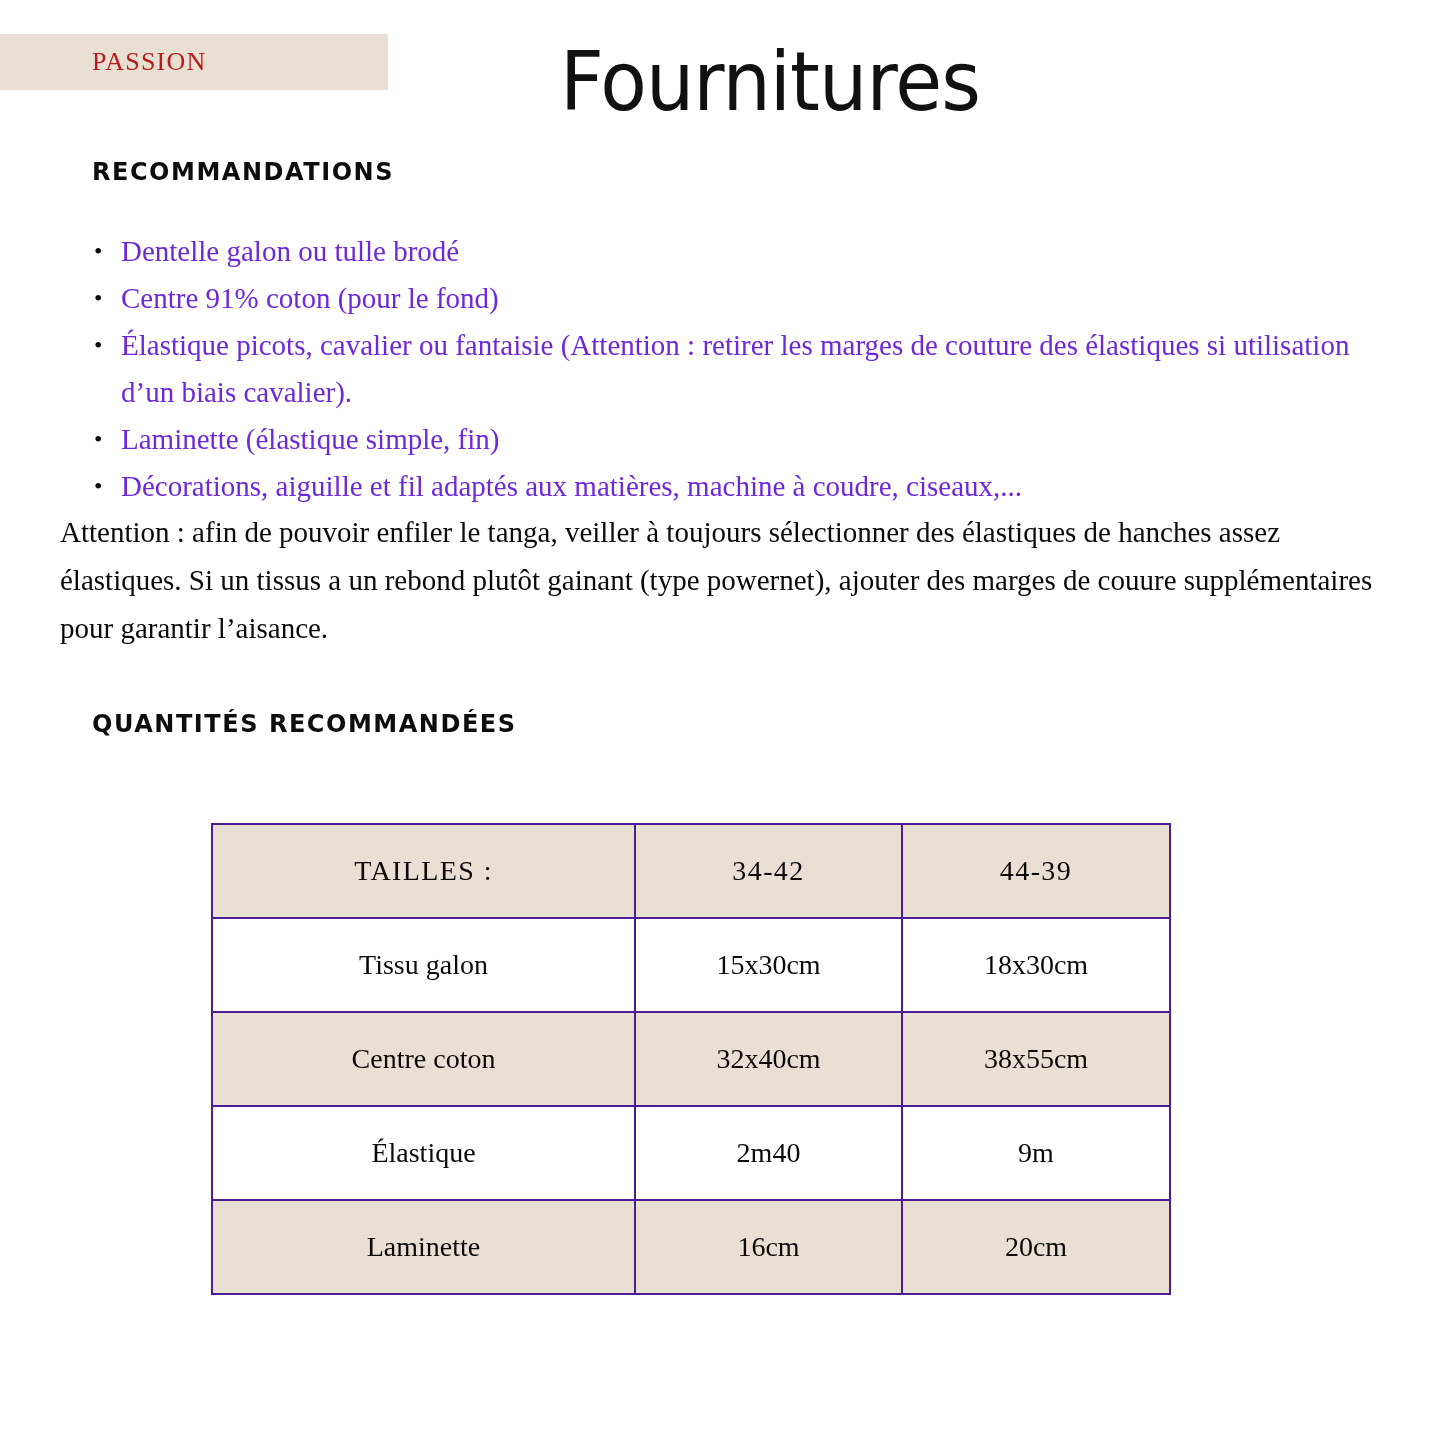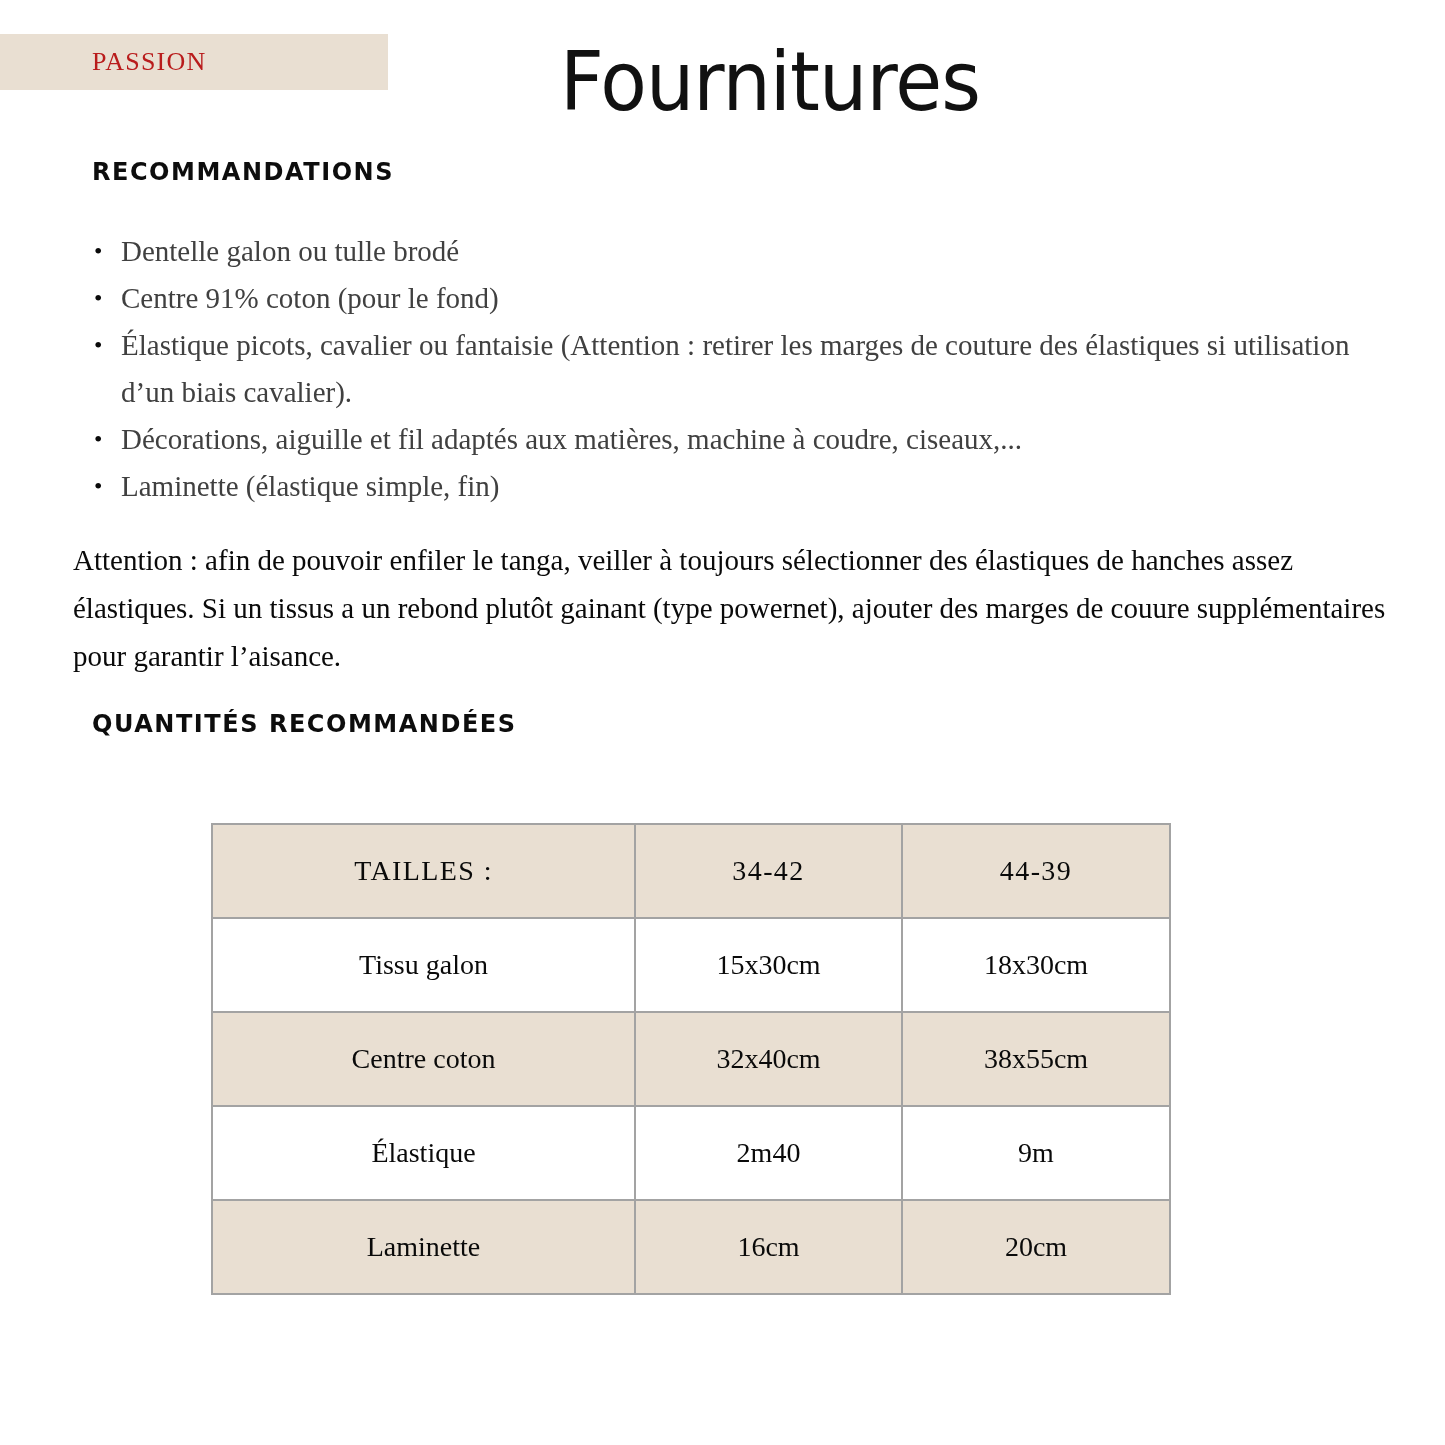--- a/index.html
+++ b/index.html
@@ -81,63 +81,62 @@
     top: 228px;
     width: 1290px;
     list-style: none;
   }
   .bullet-list li {
     position: relative;
     padding-left: 29px;
     font-family: "Liberation Serif", "DejaVu Serif", serif;
     font-size: 29px;
     line-height: 47px;
-    color: #404040;
+    color: #6d28d9;
     margin-bottom: 0px;
   }
   .bullet-list li::before {
     content: "\2022";
     position: absolute;
     left: 2px;
     top: 0;
     font-size: 24px;
     line-height: 47px;
     color: #0a0a0a;
   }
 
   
   .note-paragraph {
     position: absolute;
-    left: 73px;
+    left: 60px;
     top: 508px;
     width: 1320px;
     font-family: "Liberation Serif", "DejaVu Serif", serif;
     font-size: 29px;
     line-height: 48px;
     color: #0a0a0a;
     text-align: left;
-    margin-top: 28px;
   }
 
   
   .qty-table-wrap {
     position: absolute;
     left: 211px;
     top: 823px;
     width: 958px;
     height: 470px;
   }
   table.qty-table {
     width: 100%;
     height: 100%;
     border-collapse: collapse;
     table-layout: fixed;
   }
   table.qty-table td {
-    border: 2px solid #a3a3a3;
+    border: 2px solid #4c1d95;
     text-align: center;
     vertical-align: middle;
     font-family: "Liberation Serif", "DejaVu Serif", serif;
     font-size: 28px;
     color: #0a0a0a;
     height: 94px;
     padding: 0 8px;
   }
   table.qty-table col.c1 { width: 423px; }
   table.qty-table col.c2 { width: 267px; }
@@ -161,22 +160,22 @@
   <div class="passion-label">PASSION</div>
 
   <div class="doc-title">Fournitures</div>
 
   <div class="section-heading" id="heading-recommandations">RECOMMANDATIONS</div>
 
   <ul class="bullet-list">
     <li>Dentelle galon ou tulle brodé</li>
     <li>Centre 91% coton (pour le fond)</li>
     <li>Élastique picots, cavalier ou fantaisie (Attention : retirer les marges de couture des élastiques si utilisation d’un biais cavalier).</li>
+    <li>Laminette (élastique simple, fin)</li>
     <li>Décorations, aiguille et fil adaptés aux matières, machine à coudre, ciseaux,...</li>
-    <li>Laminette (élastique simple, fin)</li>
   </ul>
 
   <p class="note-paragraph">Attention : afin de pouvoir enfiler le tanga, veiller à toujours sélectionner des élastiques de hanches assez élastiques. Si un tissus a un rebond plutôt gainant (type powernet), ajouter des marges de couure supplémentaires pour garantir l’aisance.</p>
 
   <div class="section-heading" id="heading-quantites">QUANTITÉS RECOMMANDÉES</div>
 
   <div class="qty-table-wrap">
     <table class="qty-table">
       <colgroup>
         <col class="c1">

